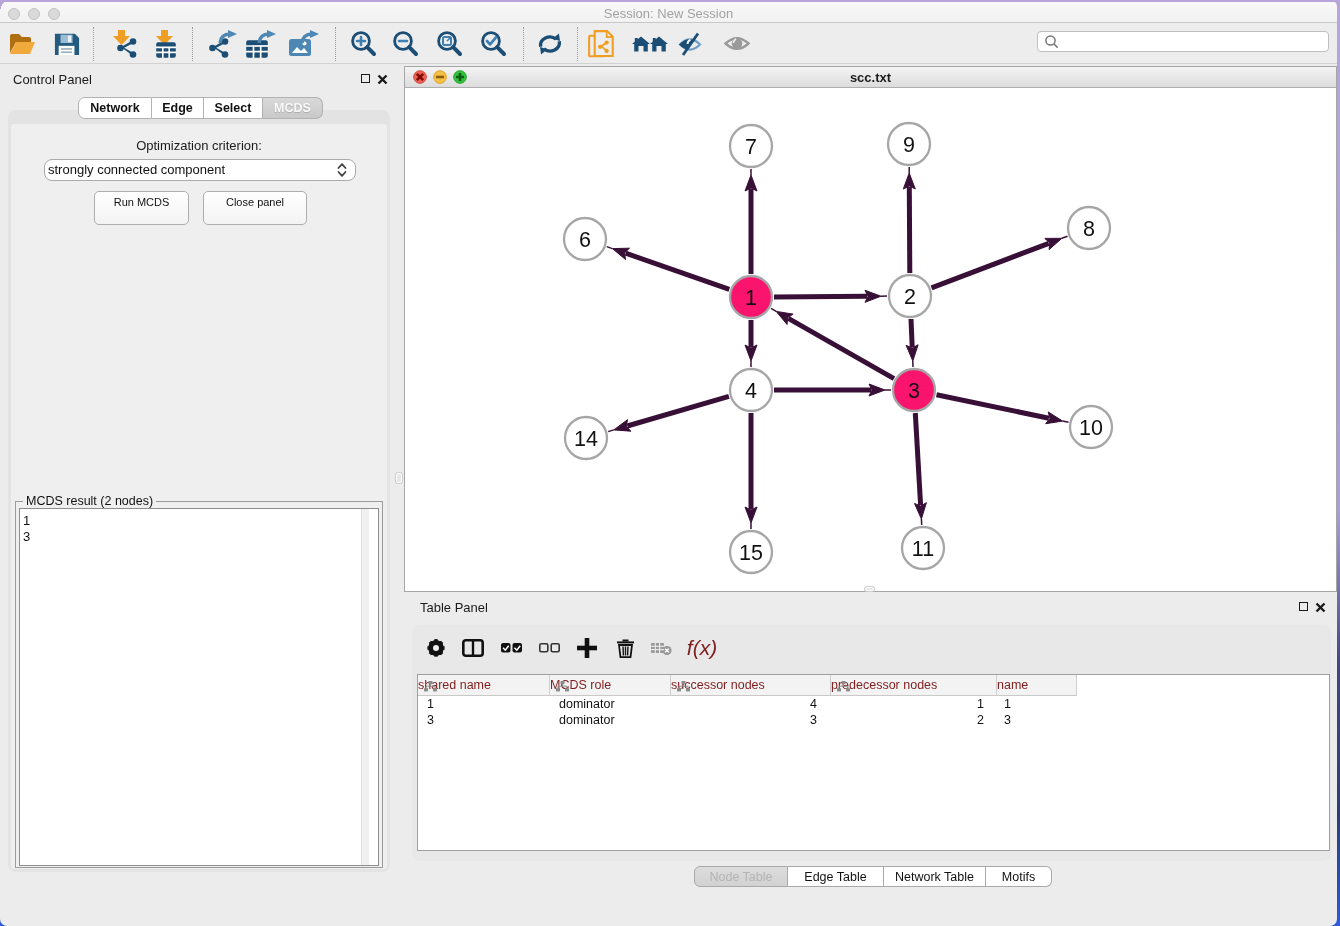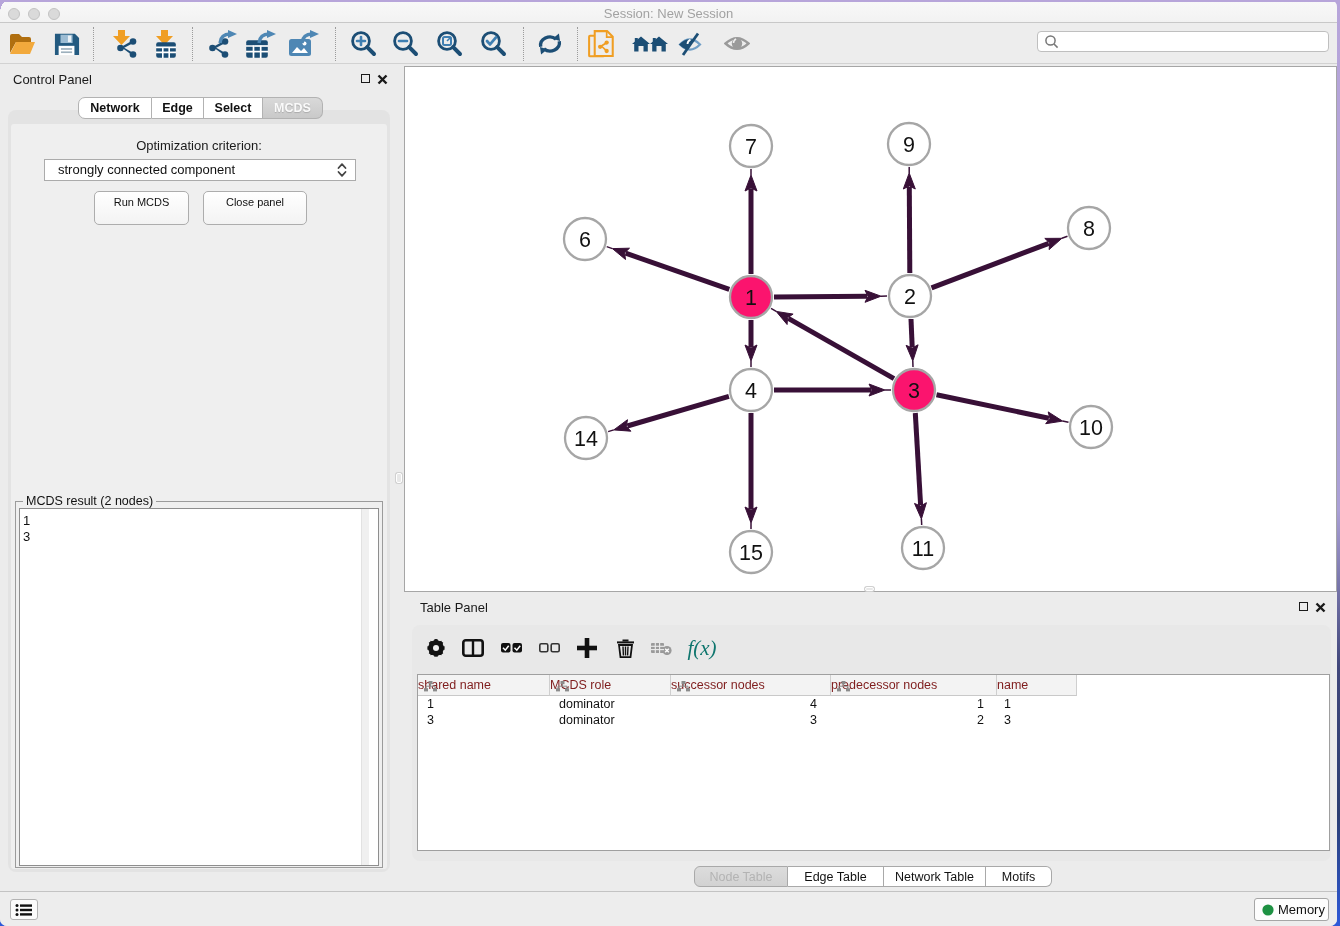--- a/index.html
+++ b/index.html
@@ -17,21 +17,21 @@
 #cp-title{position:absolute;left:13px;top:72px;font-size:13px;color:#1a1a1a}
 .flicon{position:absolute;width:9px;height:9px;border:1.6px solid #1a1a1a}
 .xicon{position:absolute;width:11px;height:11px;line-height:0;font-size:0}
 #tabs{position:absolute;left:78px;top:97px;height:22px;display:flex;font-size:12.5px;font-weight:bold}
 #tabs .tab{border:1px solid #b2b2b2;border-left:none;background:#fff;color:#111;display:flex;align-items:center;justify-content:center}
 #tabs .tab:first-child{border-left:1px solid #b2b2b2;border-radius:7px 0 0 7px}
 #tabs .tab.sel{background:linear-gradient(#d9d9d9,#c9c9c9);color:#fafafa;border-radius:0 7px 7px 0;text-shadow:0 1px 1px #aaa}
 #cp-panel{position:absolute;left:8px;top:110px;width:382px;height:762px;background:#e3e3e3;border-radius:8px}
 #cp-inner{position:absolute;left:11px;top:124px;width:376px;height:745px;background:#efefef;border-radius:3px}
 #optlab{position:absolute;left:0;top:138px;width:398px;text-align:center;font-size:13px;color:#1a1a1a}
-#selbox{position:absolute;left:44px;top:159px;width:312px;height:22px;background:#fff;border:1px solid #ababab;border-radius:0;font-size:13px;color:#111;line-height:20px;padding-left:13px}
+#selbox{position:absolute;left:44px;top:159px;width:312px;height:22px;background:#fff;border:1px solid #ababab;border-radius:8px;font-size:13px;color:#111;line-height:20px;padding-left:3px}
 .btn{position:absolute;top:191px;height:34px;background:linear-gradient(#fff,#f3f3f3);border:1px solid #adadad;border-radius:5px;font-size:11px;color:#111;text-align:center;line-height:20px}
 #fieldset{position:absolute;left:15px;top:501px;width:368px;height:367px;border:1px solid #9b9b9b}
 #legend{position:absolute;left:23px;top:494px;background:#efefef;padding:0 3px;font-size:12.5px;color:#111}
 #mcdsbox{position:absolute;left:19px;top:508px;width:360px;height:358px;background:#fff;border:1px solid #8e8e8e;font-size:13px;color:#111;padding:4px 0 0 3px;line-height:16.3px}
 #mcdsbar{position:absolute;left:361px;top:509px;width:8px;height:356px;background:#f0f0f0;border-left:1px solid #e2e2e2}
 #net{position:absolute;left:404px;top:66px;width:933px;height:526px;border:1px solid #a6a6a6;background:#fff}
 #netbar{position:absolute;left:0;top:0;width:931px;height:21px;background:linear-gradient(#f4f4f4,#dcdcdc);border-bottom:1px solid #aeaeae}
 #netbar .t{position:absolute;left:0;right:0;top:3px;text-align:center;font-size:13px;font-weight:bold;color:#1c1c1c}
 #tp-title{position:absolute;left:420px;top:600px;font-size:13px;color:#1a1a1a}
 #tp-panel{position:absolute;left:412px;top:625px;width:919px;height:236px;background:#e8e8e8;border-radius:8px}
@@ -278,20 +278,31 @@
         <path d="M2.5 6 L6 2.2 L9.5 6 M2.5 10 L6 13.8 L9.5 10" fill="none" stroke="#444" stroke-width="1.8" stroke-linecap="round" stroke-linejoin="round"></path>
       </svg></div>
   <div class="btn" style="left:94px;width:95px">Run MCDS</div>
   <div class="btn" style="left:203px;width:104px">Close panel</div>
   <div id="fieldset"></div>
   <div id="legend">MCDS result (2 nodes)</div>
   <div id="mcdsbox">1<br>3</div>
   <div id="mcdsbar"></div>
 
   <div id="net">
+    <div id="netbar">
+      <svg width="70" height="16" viewBox="0 0 70 16" style="position:absolute;left:0px;top:2px">
+          <circle cx="15" cy="8" r="6.3" fill="#ee6156" stroke="#d3473d"></circle>
+          <path d="M11.8 4.8 l6.4 6.4 M18.2 4.8 l-6.4 6.4" stroke="#7e0d06" stroke-width="2.6"></path>
+          <circle cx="35" cy="8" r="6.3" fill="#f6bf45" stroke="#dfa123"></circle>
+          <line x1="31" y1="8" x2="39" y2="8" stroke="#8a5e10" stroke-width="2.6"></line>
+          <circle cx="55" cy="8" r="6.3" fill="#33c23b" stroke="#24a12c"></circle>
+          <path d="M55 4 v8 M51 8 h8" stroke="#0c5c12" stroke-width="2.6"></path>
+        </svg>
+      <div class="t">scc.txt</div>
+    </div>
     <svg width="931" height="503" viewBox="404 88 931 503" style="position:absolute;left:0;top:21px">
 <g stroke="#381037" fill="#381037">
 <line x1="750.0" y1="274.0" x2="750.0" y2="189.0" stroke-width="5"></line>
 <line x1="750.0" y1="175.0" x2="750.0" y2="169.0" stroke-width="1.5"></line>
 <polygon points="750.0,175.0 756.0,191.0 750.0,188.0 744.0,191.0"></polygon>
 <line x1="728.3" y1="289.4" x2="624.6" y2="253.2" stroke-width="5"></line>
 <line x1="611.4" y1="248.6" x2="605.7" y2="246.6" stroke-width="1.5"></line>
 <polygon points="611.4,248.6 628.5,248.2 623.6,252.9 624.5,259.5"></polygon>
 <line x1="773.0" y1="296.9" x2="866.0" y2="296.3" stroke-width="5"></line>
 <line x1="880.0" y1="296.2" x2="886.0" y2="296.1" stroke-width="1.5"></line>
@@ -422,21 +433,21 @@
           <g stroke="#ededed" stroke-width="1.1">
             <line x1="0" y1="5.3" x2="13" y2="5.3"></line>
             <line x1="0" y1="8.6" x2="13" y2="8.6"></line>
             <line x1="4.3" y1="2" x2="4.3" y2="12"></line>
             <line x1="8.6" y1="2" x2="8.6" y2="12"></line>
           </g>
           <path d="M14.2 7.7 l3.6 3.6 M17.8 7.7 l-3.6 3.6" stroke="#fff" stroke-width="1.4"></path>
         </svg>
       </div>
       <div class="tbi" style="left:278px;width:40px;height:40px">
-        <span style="font-family:Liberation Serif, serif;font-style:italic;font-size:21px;color:#0f766e">f(x)</span>
+        <span style="font-family:Liberation Sans, sans-serif;font-style:italic;font-size:21px;color:#7f1d1d">f(x)</span>
       </div>
     </div>
   <div id="table">
     <div class="hcell" style="left:0px;width:132px"><span style="position:absolute;left:6px;top:4px"><svg width="13" height="12" viewBox="0 0 13 12" style="">
             <g fill="#8b8b8b">
               <rect x="4.5" y="0" width="4" height="3.2"></rect>
               <rect x="0" y="7.2" width="4" height="3.2"></rect>
               <rect x="9" y="7.2" width="4" height="3.2"></rect>
             </g>
             <g stroke="#8b8b8b" stroke-width="1">
@@ -496,36 +507,16 @@
     <div class="rcell" style="left:253px;top:37px;width:146px;text-align:right">3</div>
     <div class="rcell" style="left:413px;top:37px;width:153px;text-align:right">2</div>
     <div class="rcell" style="left:586px;top:37px">3</div>
   </div>
   <div id="btabs">
     <div class="tab" style="width:94px">Node Table</div>
       <div class="tab" style="width:96px">Edge Table</div>
       <div class="tab" style="width:102px">Network Table</div>
       <div class="tab" style="width:66px">Motifs</div>
   </div>
-  <div id="status">
-    <div id="listbtn">
-        <svg width="18" height="14" viewBox="0 0 18 14" style="position:absolute;left:4px;top:3px">
-          <g fill="#111">
-            <circle cx="2" cy="2.6" r="1.5"></circle>
-            <circle cx="2" cy="7" r="1.5"></circle>
-            <circle cx="2" cy="11.4" r="1.5"></circle>
-            <rect x="5" y="1.4" width="12" height="2.4"></rect>
-            <rect x="5" y="5.8" width="12" height="2.4"></rect>
-            <rect x="5" y="10.2" width="12" height="2.4"></rect>
-          </g>
-        </svg>
-      </div>
-    <div id="membtn">
-        <svg width="12" height="12" style="position:absolute;left:7px;top:5px">
-          <circle cx="6" cy="6" r="5.6" fill="#1d9142"></circle>
-        </svg>
-        <span style="position:absolute;left:23px;top:3px">Memory</span>
-      </div>
-  </div>
 </div>
 <div id="topstrip"></div>
 <div class="corner" style="left:0;top:0;background:radial-gradient(circle at 10px 10px, rgba(0,0,0,0) 9.5px, #b7a5da 9.6px)"></div>
 <div class="corner" style="left:1330px;top:0;background:radial-gradient(circle at 0px 10px, rgba(0,0,0,0) 9.5px, #b7a5da 9.6px)"></div>
 
 </body></html>

